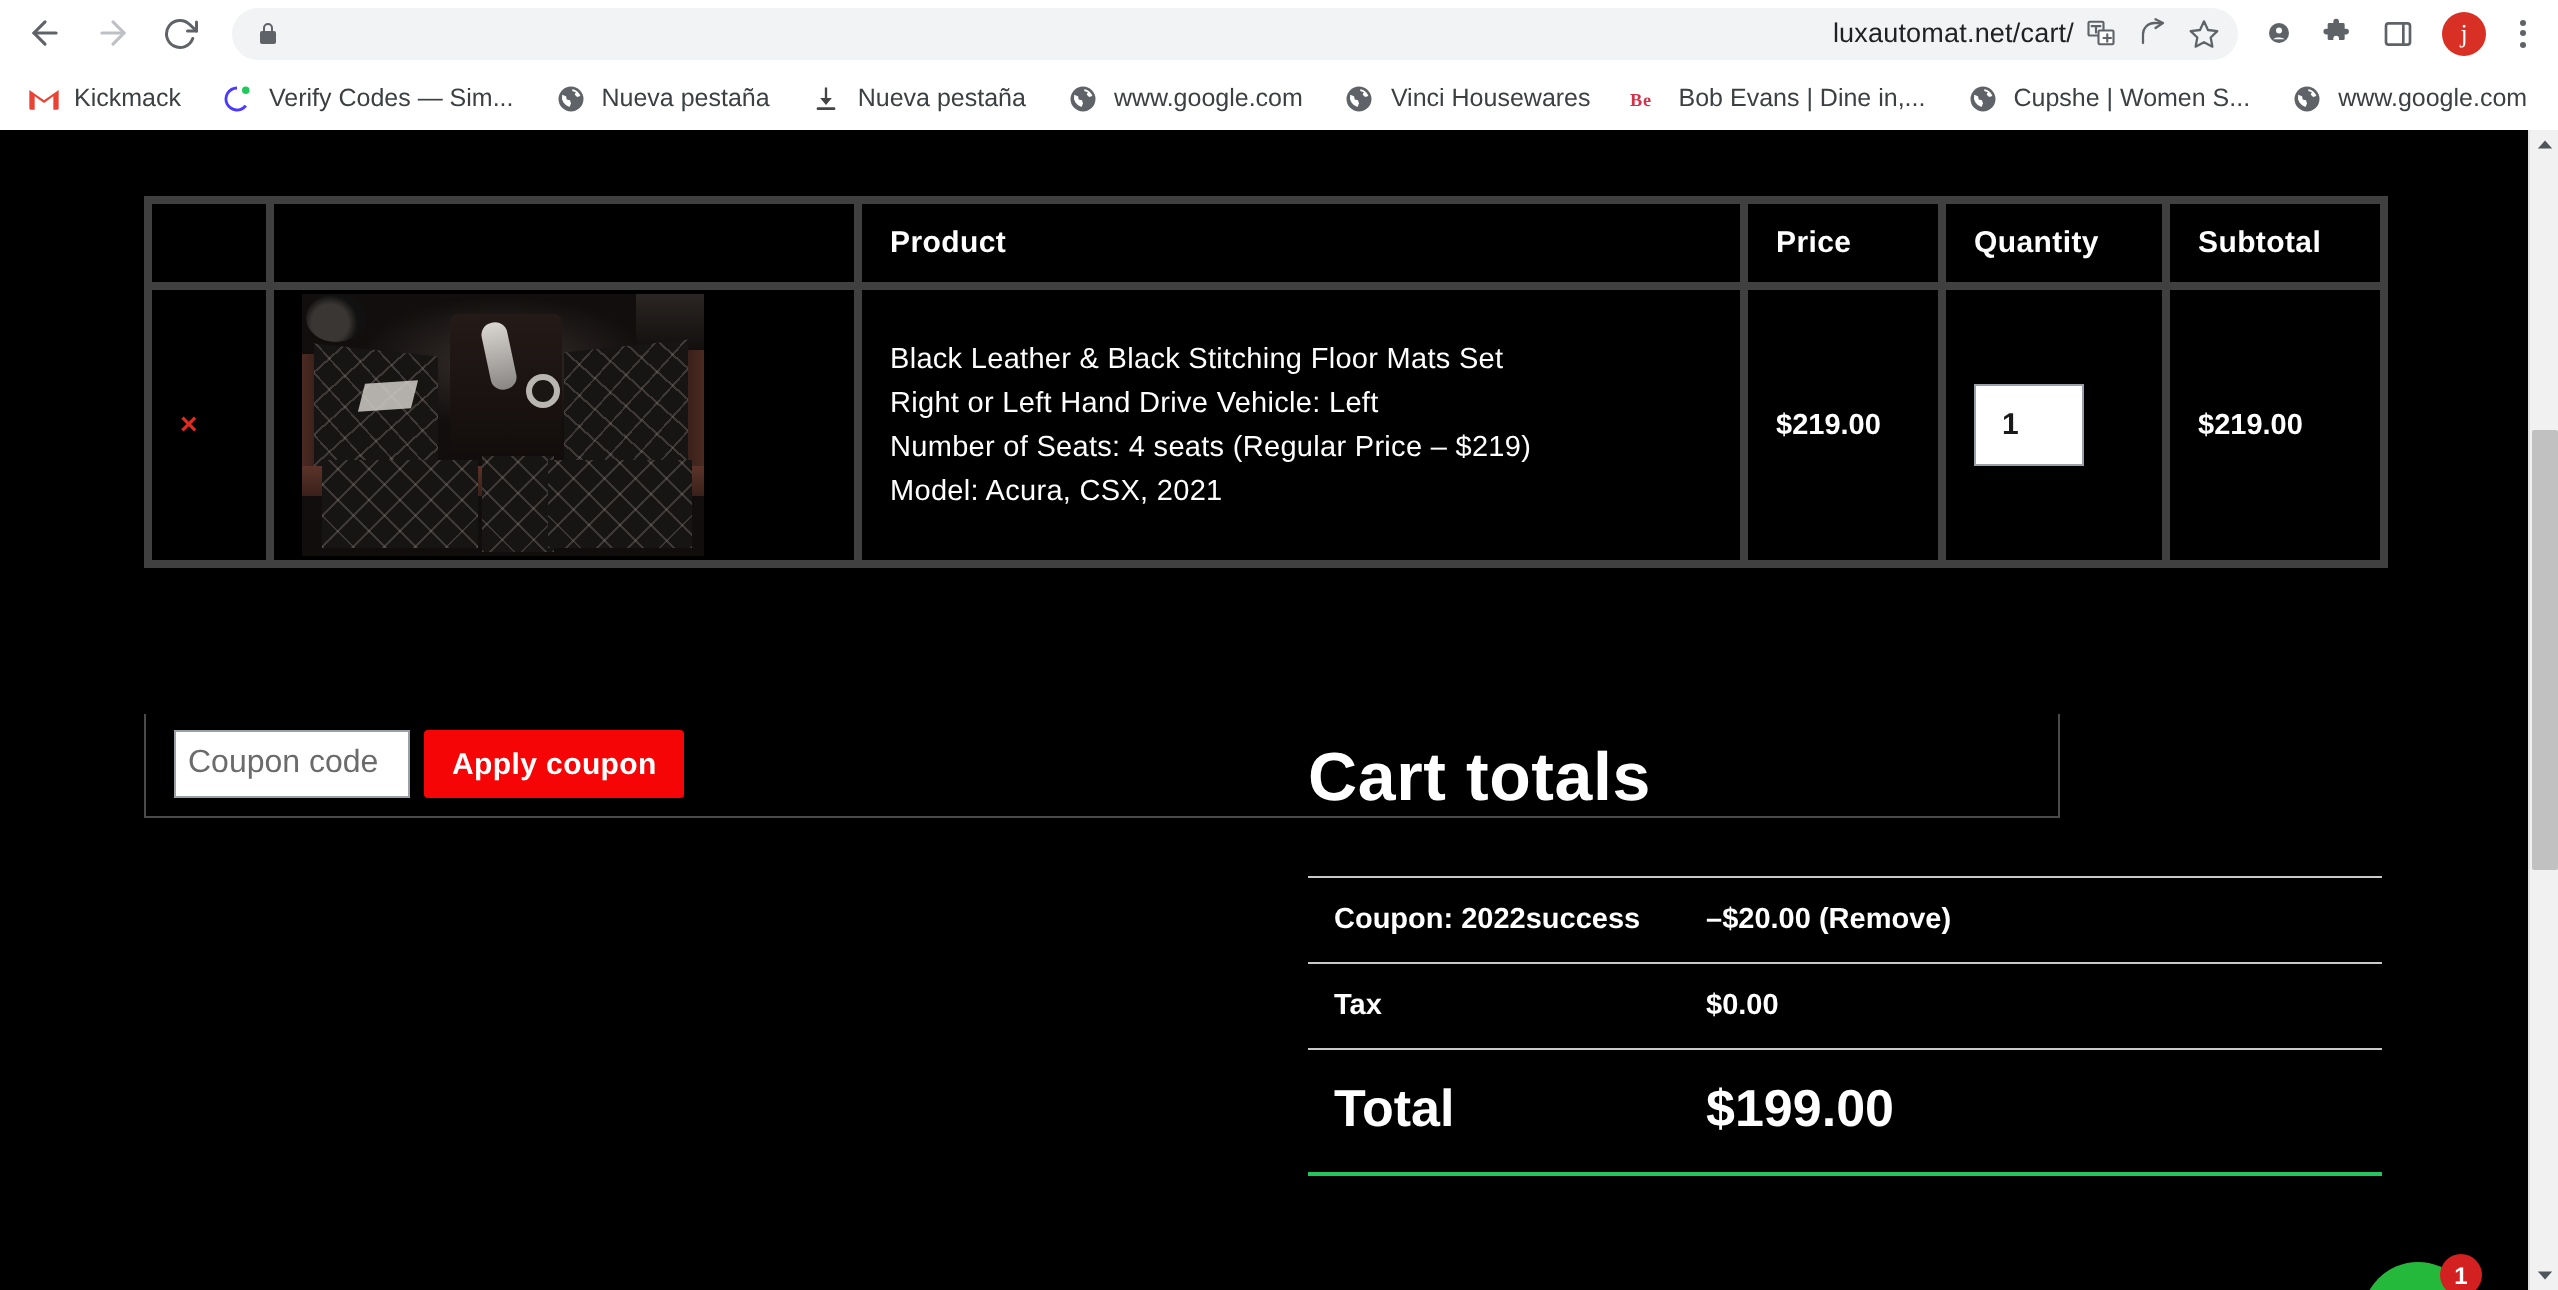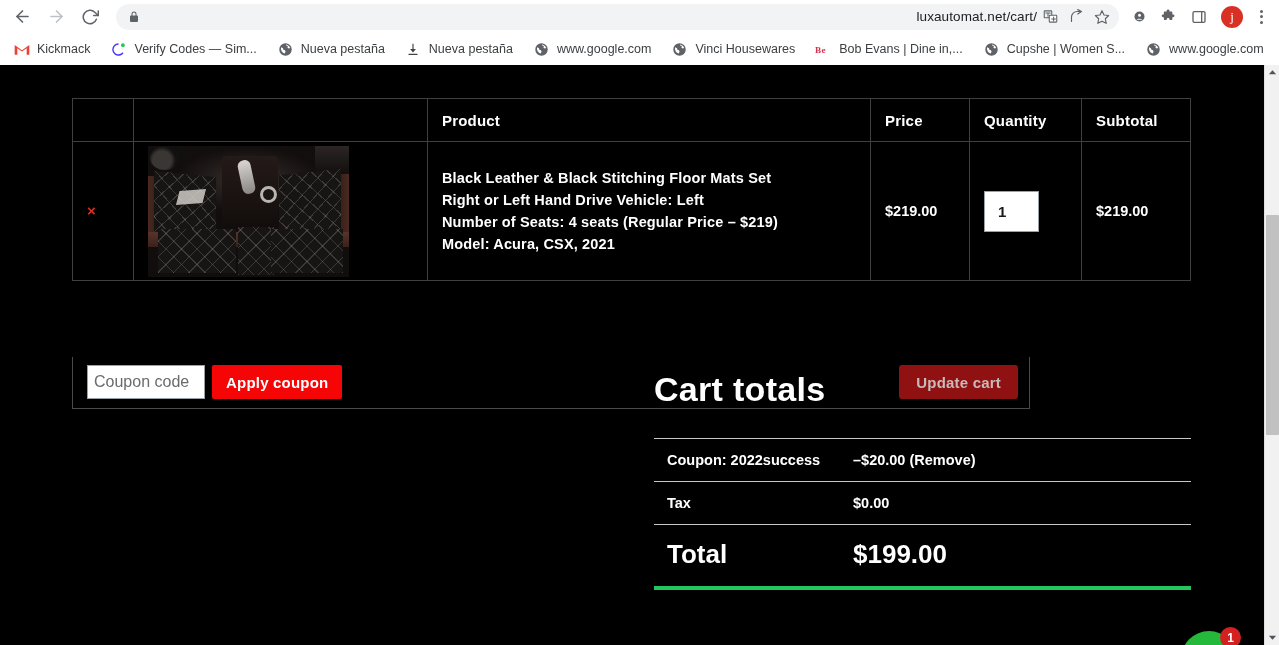--- a/index.html
+++ b/index.html
@@ -132,21 +132,21 @@
   }
 
   
   #cart-table {
     position: absolute; left: 72px; top: 33px;
     width: 1118px;
     border-collapse: collapse;
     table-layout: fixed;
   }
   #cart-table th, #cart-table td {
-    border: 1px solid #404040;
+    border: 4px solid #404040;
     color: #fff;
     text-align: left;
     vertical-align: middle;
   }
   #cart-table thead th {
     height: 43px;
     padding: 0 14px;
     font-size: 15px;
     font-weight: bold;
     letter-spacing: 0.2px;
@@ -224,21 +224,21 @@
     position: absolute; right: 0; top: 0; width: 34px; height: 30px;
     background: linear-gradient(#2b2624,#100d0c); border-radius: 0 0 0 10px;
   }
   #thumb .paper {
     position: absolute; left: 30px; top: 44px; width: 26px; height: 14px;
     background: #cfcbc6; transform: skewX(-18deg) rotate(-4deg); opacity: .85;
   }
 
   .prod-cell { line-height: 22px; }
   .prod-line {
-    font-size: 14.5px; font-weight: bold; color: #fff;
+    font-size: 14.5px; font-weight: normal; color: #fff;
     letter-spacing: 0.15px;
   }
   .money { font-size: 14.5px; font-weight: bold; }
   td.qty-cell { text-align: center; padding: 0; }
   #qty-input {
     width: 55px; height: 41px;
     background: #fff; color: #1a1a1a;
     border: 1px solid #9aa0a6;
     font-size: 15px; font-weight: bold;
     text-align: left; padding-left: 13px;
@@ -294,21 +294,21 @@
     width: 100%; border-collapse: collapse; table-layout: fixed;
   }
   #totals-table td {
     border-top: 1px solid #c8c8c8;
     color: #fff; padding: 13px 0 13px 13px;
     font-size: 14.5px; font-weight: bold;
     vertical-align: middle;
   }
   #totals-table tr.total-row td {
     font-size: 26px; padding: 14px 0 16px 13px;
-    border-bottom: 4px solid #22c55e;
+    border-bottom: 2px solid #22c55e;
   }
   .t-label { width: 186px; }
   .t-value { }
   #remove-coupon { color: #fff; text-decoration: none; }
 
   
   #chat-widget {
     position: absolute; left: 1181px; top: 566px;
     width: 56px; height: 56px;
   }
@@ -542,21 +542,20 @@
         <td>
           <span class="money">$219.00</span>
         </td>
       </tr>
     </tbody>
   </table>
 
   <div id="coupon-row">
     <input id="coupon-input" type="text" placeholder="Coupon code" style="">
     <button id="apply-coupon">Apply coupon</button>
-    <button id="update-cart">Update cart</button>
   </div>
 
   <div id="cart-totals">
     <h2 id="totals-title">Cart totals</h2>
     <table id="totals-table">
       <tbody>
         <tr>
           <td class="t-label">Coupon: 2022success</td>
           <td class="t-value">
             <span>–$20.00 </span><a id="remove-coupon" href="#">(Remove)</a>

